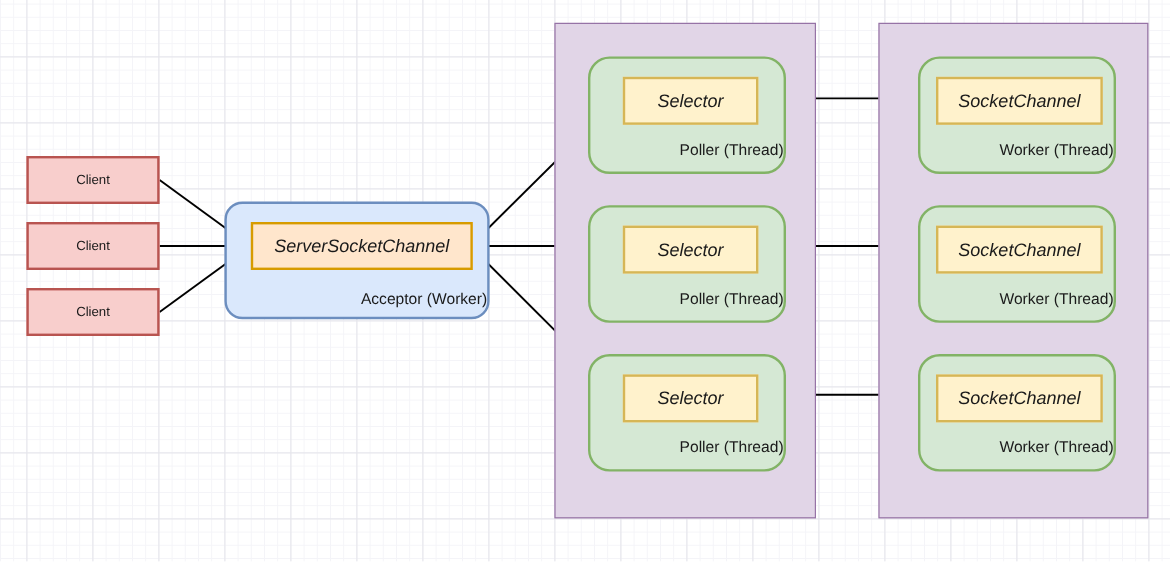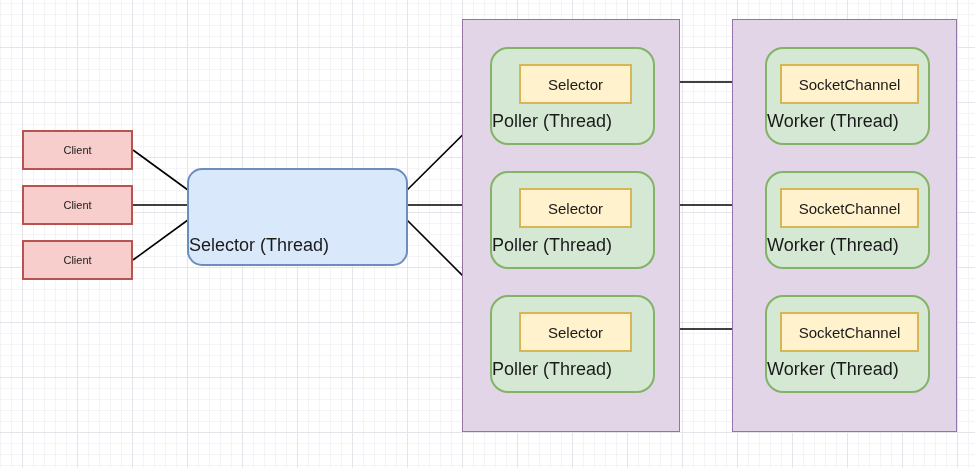--- a/index.html
+++ b/index.html
@@ -18,32 +18,32 @@
     background-size:55px 55px,55px 55px,11px 11px,11px 11px;
     background-position:22px 0,0 47px,0 0,0 3px;
   }
   .edges{position:absolute;left:0;top:0;width:975px;height:468px;pointer-events:none;}
   .node{position:absolute;box-sizing:border-box;display:flex;align-items:center;justify-content:center;font-size:11px;text-align:center;}
   .client{left:22px;width:111px;height:40px;background:#f8cecc;border:2px solid #b85450;}
   .client.c0{top:130px;} .client.c1{top:185px;} .client.c2{top:240px;}
   .container{position:absolute;box-sizing:border-box;}
   .acceptor{left:187px;top:168px;width:221px;height:98px;background:#dae8fc;border:2px solid #6c8ebf;border-radius:15px;}
   .ssc{left:20px;top:15px;width:185px;height:40px;background:#ffe6cc;border:2px solid #d79b00;}
-  .group-label{position:absolute;left:0;right:0;bottom:8px;text-align:left;font-size:18px;}
+  .group-label{position:absolute;left:0;right:0;bottom:8px;text-align:right;font-size:13px;}
   .pool{top:19px;height:413px;background:#e1d5e7;border:1.5px solid #9673a6;}
   .pool.pm{left:462px;width:218px;}
   .pool.tp{left:732px;width:225px;}
   .pool .group-label{bottom:11px;}
   .thread{position:absolute;box-sizing:border-box;width:165px;height:98px;background:#d5e8d4;border:2px solid #82b366;border-radius:18px;}
   .pm .thread{left:27px;}
   .tp .thread{left:32px;}
   .thread.r0{top:27px;} .thread.r1{top:151px;} .thread.r2{top:275px;}
   .selector{left:27px;top:15px;width:113px;height:40px;background:#fff2cc;border:2px solid #d6b656;}
   .sockch{left:13px;top:15px;width:139px;height:40px;background:#fff2cc;border:2px solid #d6b656;}
-  .inner{position:absolute;box-sizing:border-box;display:flex;align-items:center;justify-content:center;font-size:15px;}
+  .inner{position:absolute;box-sizing:border-box;display:flex;align-items:center;justify-content:center;font-size:15px;font-style:italic;}
 </style>
 </head>
 <body>
 
 <div class="canvas">
 
   <svg class="edges" viewBox="0 0 975 468">
     <defs>
       <marker id="ah" viewBox="0 0 10 10" refX="8.5" refY="5" markerWidth="9" markerHeight="9" orient="auto">
         <path d="M0 0 L10 5 L0 10 z" fill="#000000"></path>
@@ -58,21 +58,22 @@
     <line x1="630" y1="82" x2="775" y2="82" stroke="#000" stroke-width="1.6" marker-end="url(#ah)"></line>
     <line x1="630" y1="205" x2="775" y2="205" stroke="#000" stroke-width="1.6" marker-end="url(#ah)"></line>
     <line x1="630" y1="329" x2="775" y2="329" stroke="#000" stroke-width="1.6" marker-end="url(#ah)"></line>
   </svg>
 
   <div class="node client c0">Client</div>
   <div class="node client c1">Client</div>
   <div class="node client c2">Client</div>
 
   <div class="container acceptor">
-    <div class="group-label">Selector (Thread)</div>
+    <div class="inner ssc">ServerSocketChannel</div>
+    <div class="group-label">Acceptor (Worker)</div>
   </div>
 
   <div class="container pool pm">
     <div class="thread r0">
       <div class="inner selector">Selector</div>
       <div class="group-label">Poller (Thread)</div>
     </div>
     <div class="thread r1">
       <div class="inner selector">Selector</div>
       <div class="group-label">Poller (Thread)</div>

